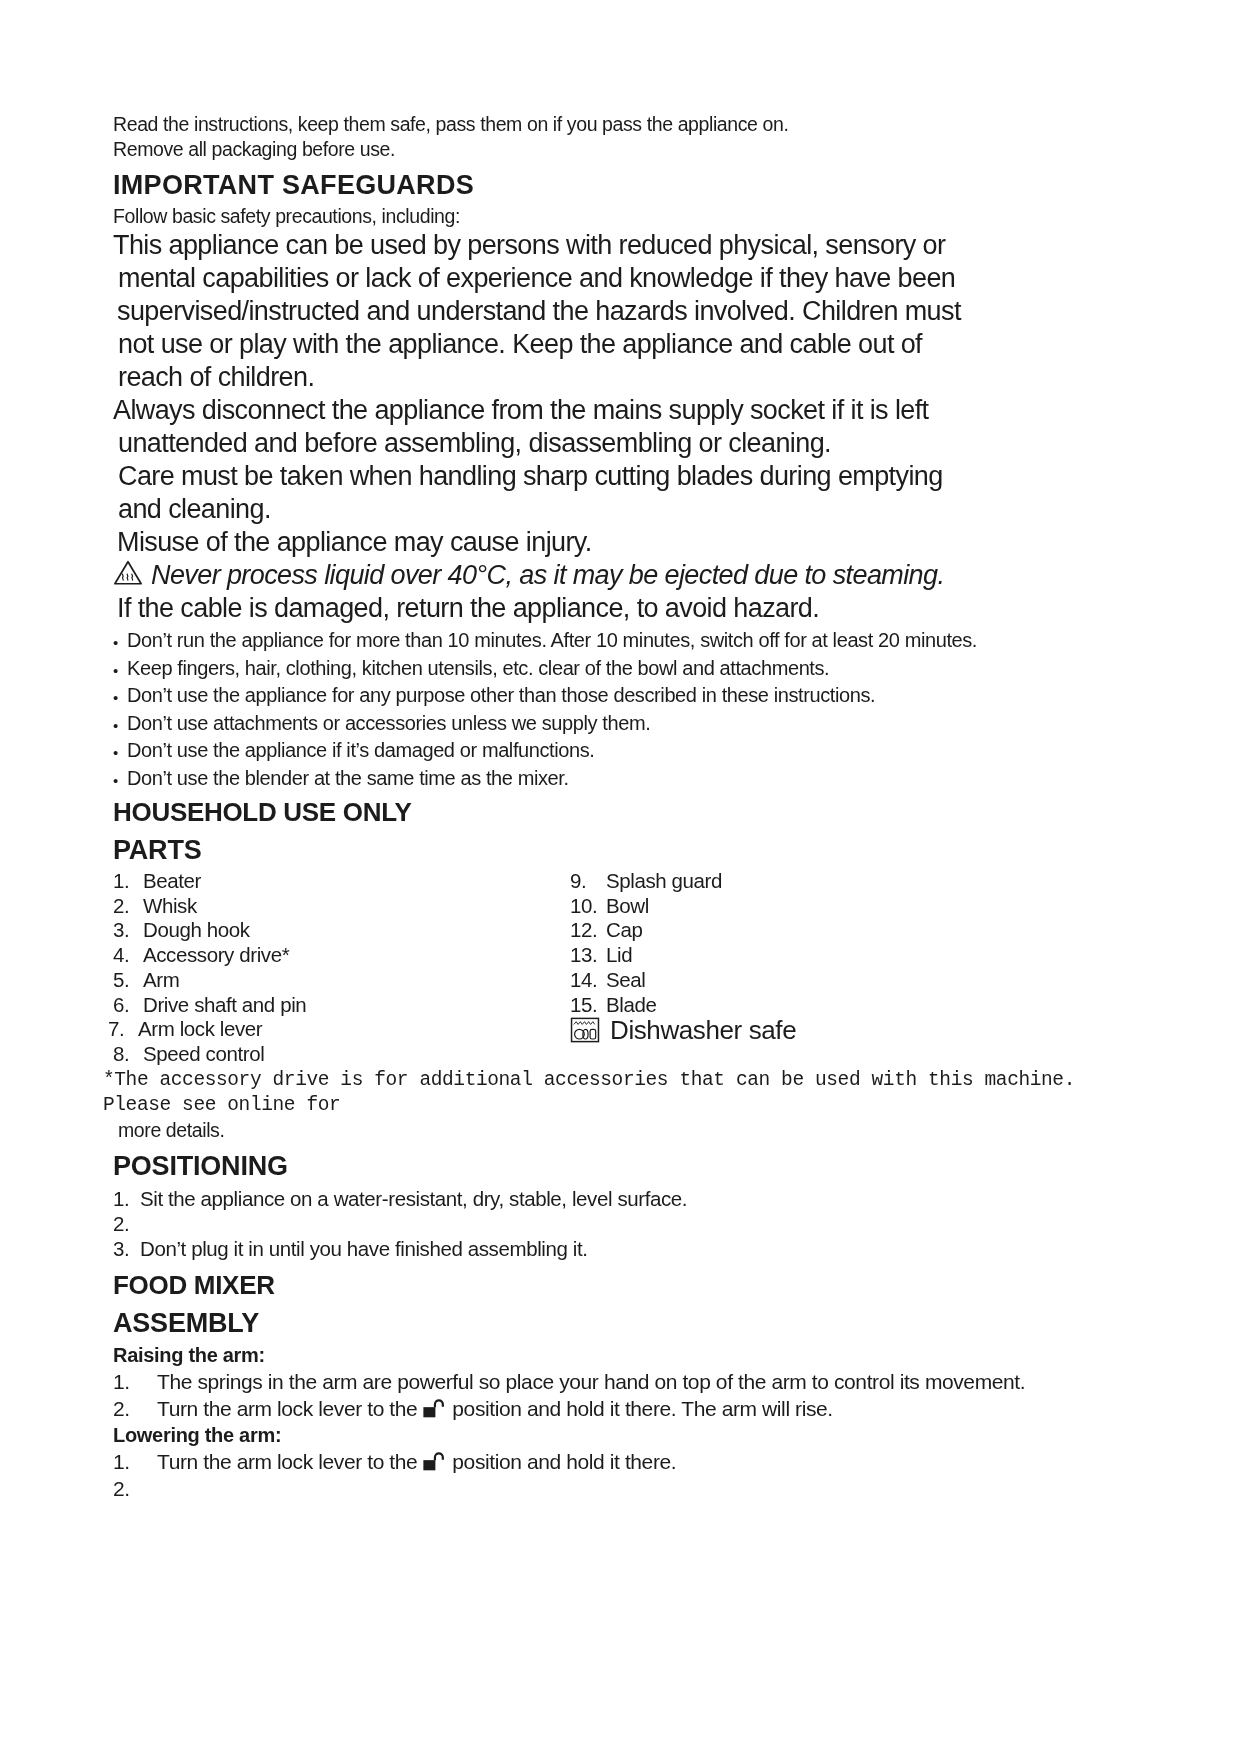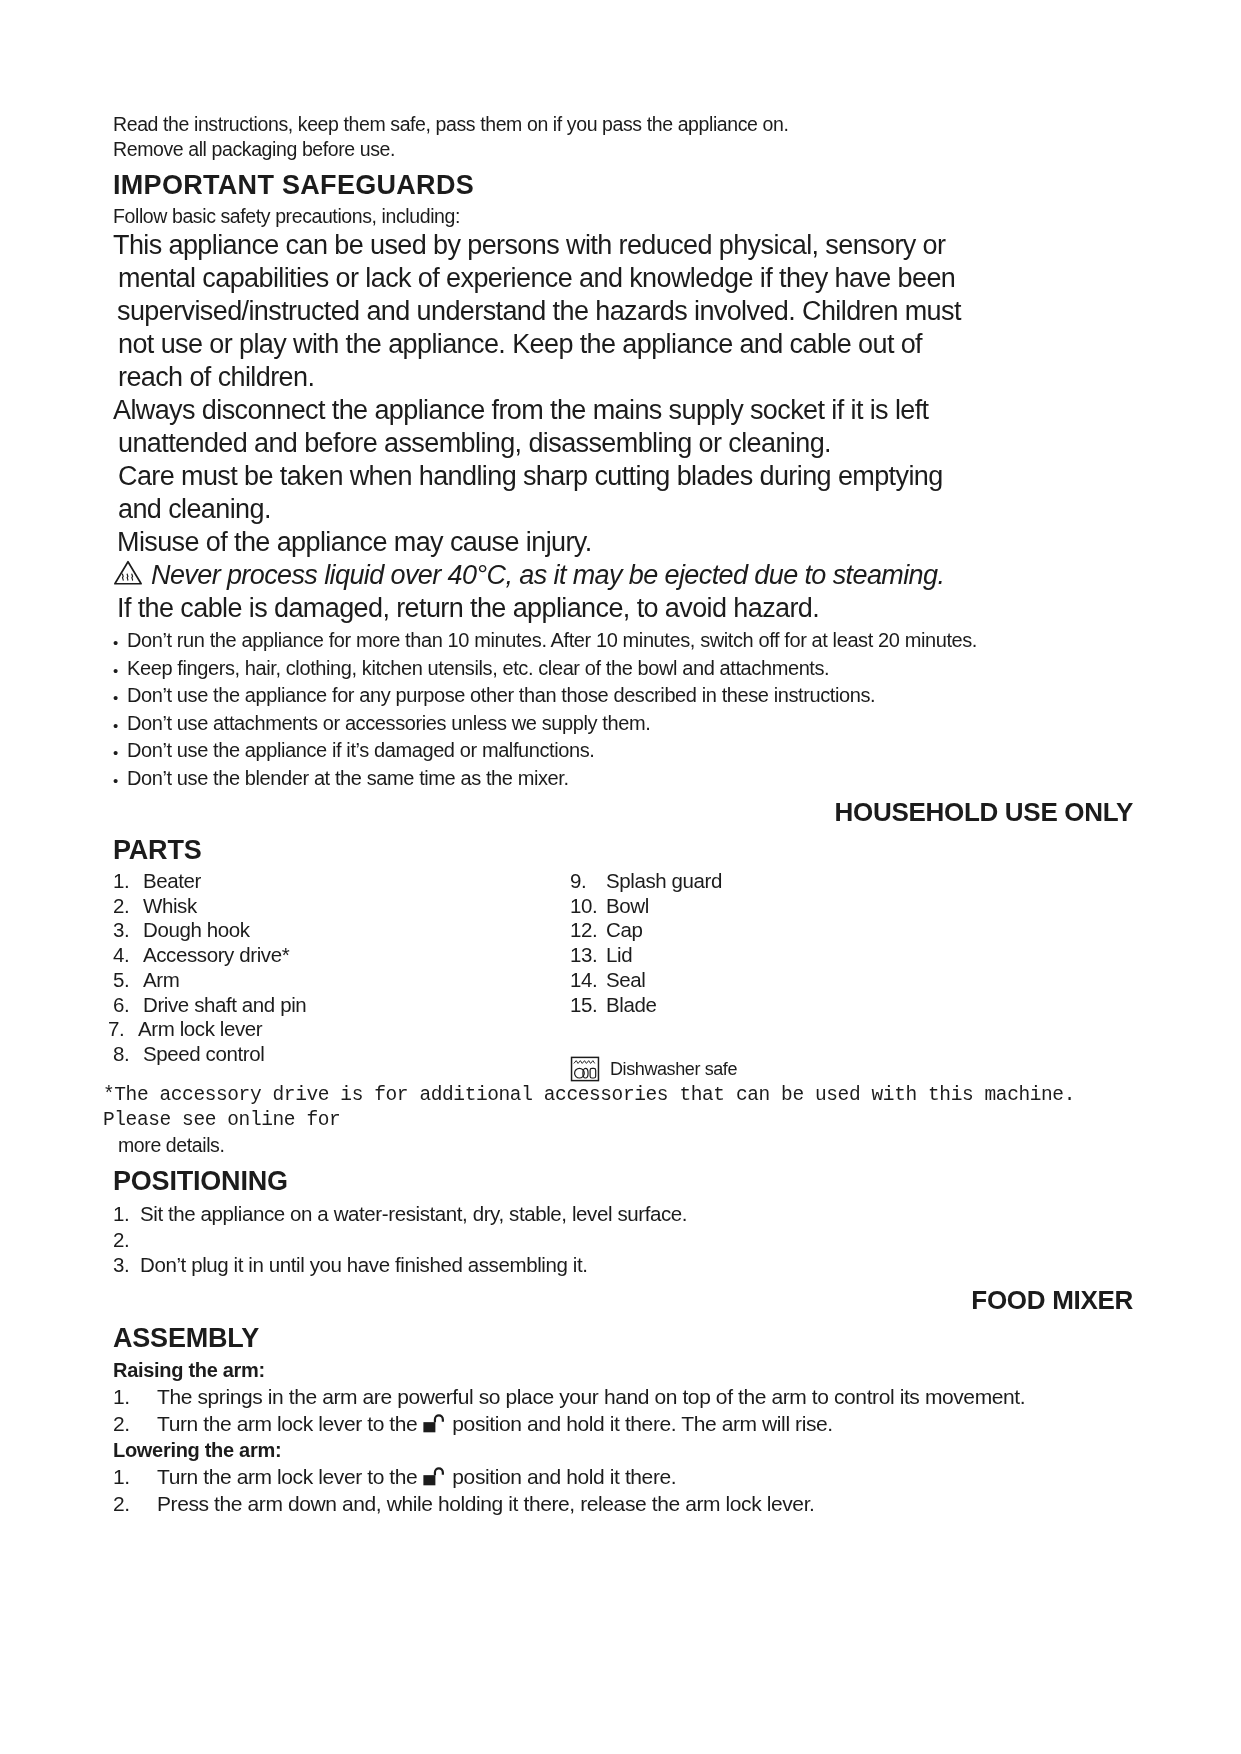--- a/index.html
+++ b/index.html
@@ -14,28 +14,28 @@
     overflow:hidden;
   }
   .small   { font-size:19.5px; line-height:25px; letter-spacing:-0.4px; }
   .h-sec   { font-size:27px; font-weight:bold; line-height:31px; letter-spacing:-0.2px; margin:8px 0 3px; }
   .bigline { font-size:27px; line-height:33px; letter-spacing:-0.6px; white-space:nowrap; }
   .warn-row { display:flex; align-items:flex-start; gap:8px;font-style:italic; }
   .warn-row svg { flex:0 0 auto; }
   .bullets { margin-top:3px; }
   .bullet  { display:flex; font-size:20px; line-height:24.5px; letter-spacing:-0.4px; }
   .bullet::before { content:"\2022"; width:14px; flex:0 0 auto; font-size:15px; padding-top:3px; color:#1c1c1c; }
-  .center-head { text-align:right; font-size:26px; font-weight:bold; line-height:29px; letter-spacing:-0.3px; margin:5px 0 8px; }
+  .center-head { text-align:left; font-size:26px; font-weight:bold; line-height:29px; letter-spacing:-0.3px; margin:5px 0 8px; }
   .parts-grid { display:flex; margin-top:3px; }
   .col-left  { width:457px; flex:0 0 auto; }
   .col-right { flex:1; }
   .part { display:flex; font-size:20.5px; line-height:24.7px; letter-spacing:-0.4px; }
   .col-left  .pnum { min-width:30px; flex:0 0 auto; }
   .col-right .pnum { min-width:36px; flex:0 0 auto; }
-  .dish-row { display:flex; align-items:center; gap:10px; font-size:18px; letter-spacing:-0.4px; line-height:24.7px;margin-top:39px; }
+  .dish-row { display:flex; align-items:center; gap:10px; font-size:26px; letter-spacing:-0.4px; line-height:24.7px; }
   .footnote { margin-top:1px; }
   .fn-line1 { margin-left:-10px;font-family:Liberation Mono, monospace; }
   .fn-line2 { margin-left:5px; }
   .olist { margin-top:4px; }
   .oitem { display:flex; font-size:20.5px; line-height:25.3px; letter-spacing:-0.4px; }
   .oitem .onum { min-width:27px; flex:0 0 auto; }
   .sub-bold { font-size:20px; font-weight:bold; line-height:26px; letter-spacing:-0.3px; }
   .step { display:flex; font-size:21px; line-height:27px; letter-spacing:-0.4px; }
   .step .snum { min-width:44px; flex:0 0 auto; }
   .step svg { vertical-align:-5px; margin:0 6px 0 5px; }
@@ -218,20 +218,19 @@
   <div>
     <div class="step">
       <span class="snum">1.</span>
       <span><span>Turn the arm lock lever to the</span><svg width="24" height="24" viewBox="0 0 26 24">
             <rect x="1.5" y="10" width="13" height="11" fill="#1c1c1c"></rect>
             <path d="M14 10 V7 a4.3 4.3 0 0 1 8.6 0 V9.5" fill="none" stroke="#1c1c1c" stroke-width="2.4"></path>
           </svg><span>position and hold it there.</span></span>
     </div>
     <div class="step">
       <span class="snum">2.</span>
-      <span><span>Press the arm down and, while holding it there, release the arm lock lever.</span></span>
     </div>
   </div>
 
   <div class="pagenum">4</div>
   <div class="page-edge"></div>
 
 </div>
 
 </body></html>

